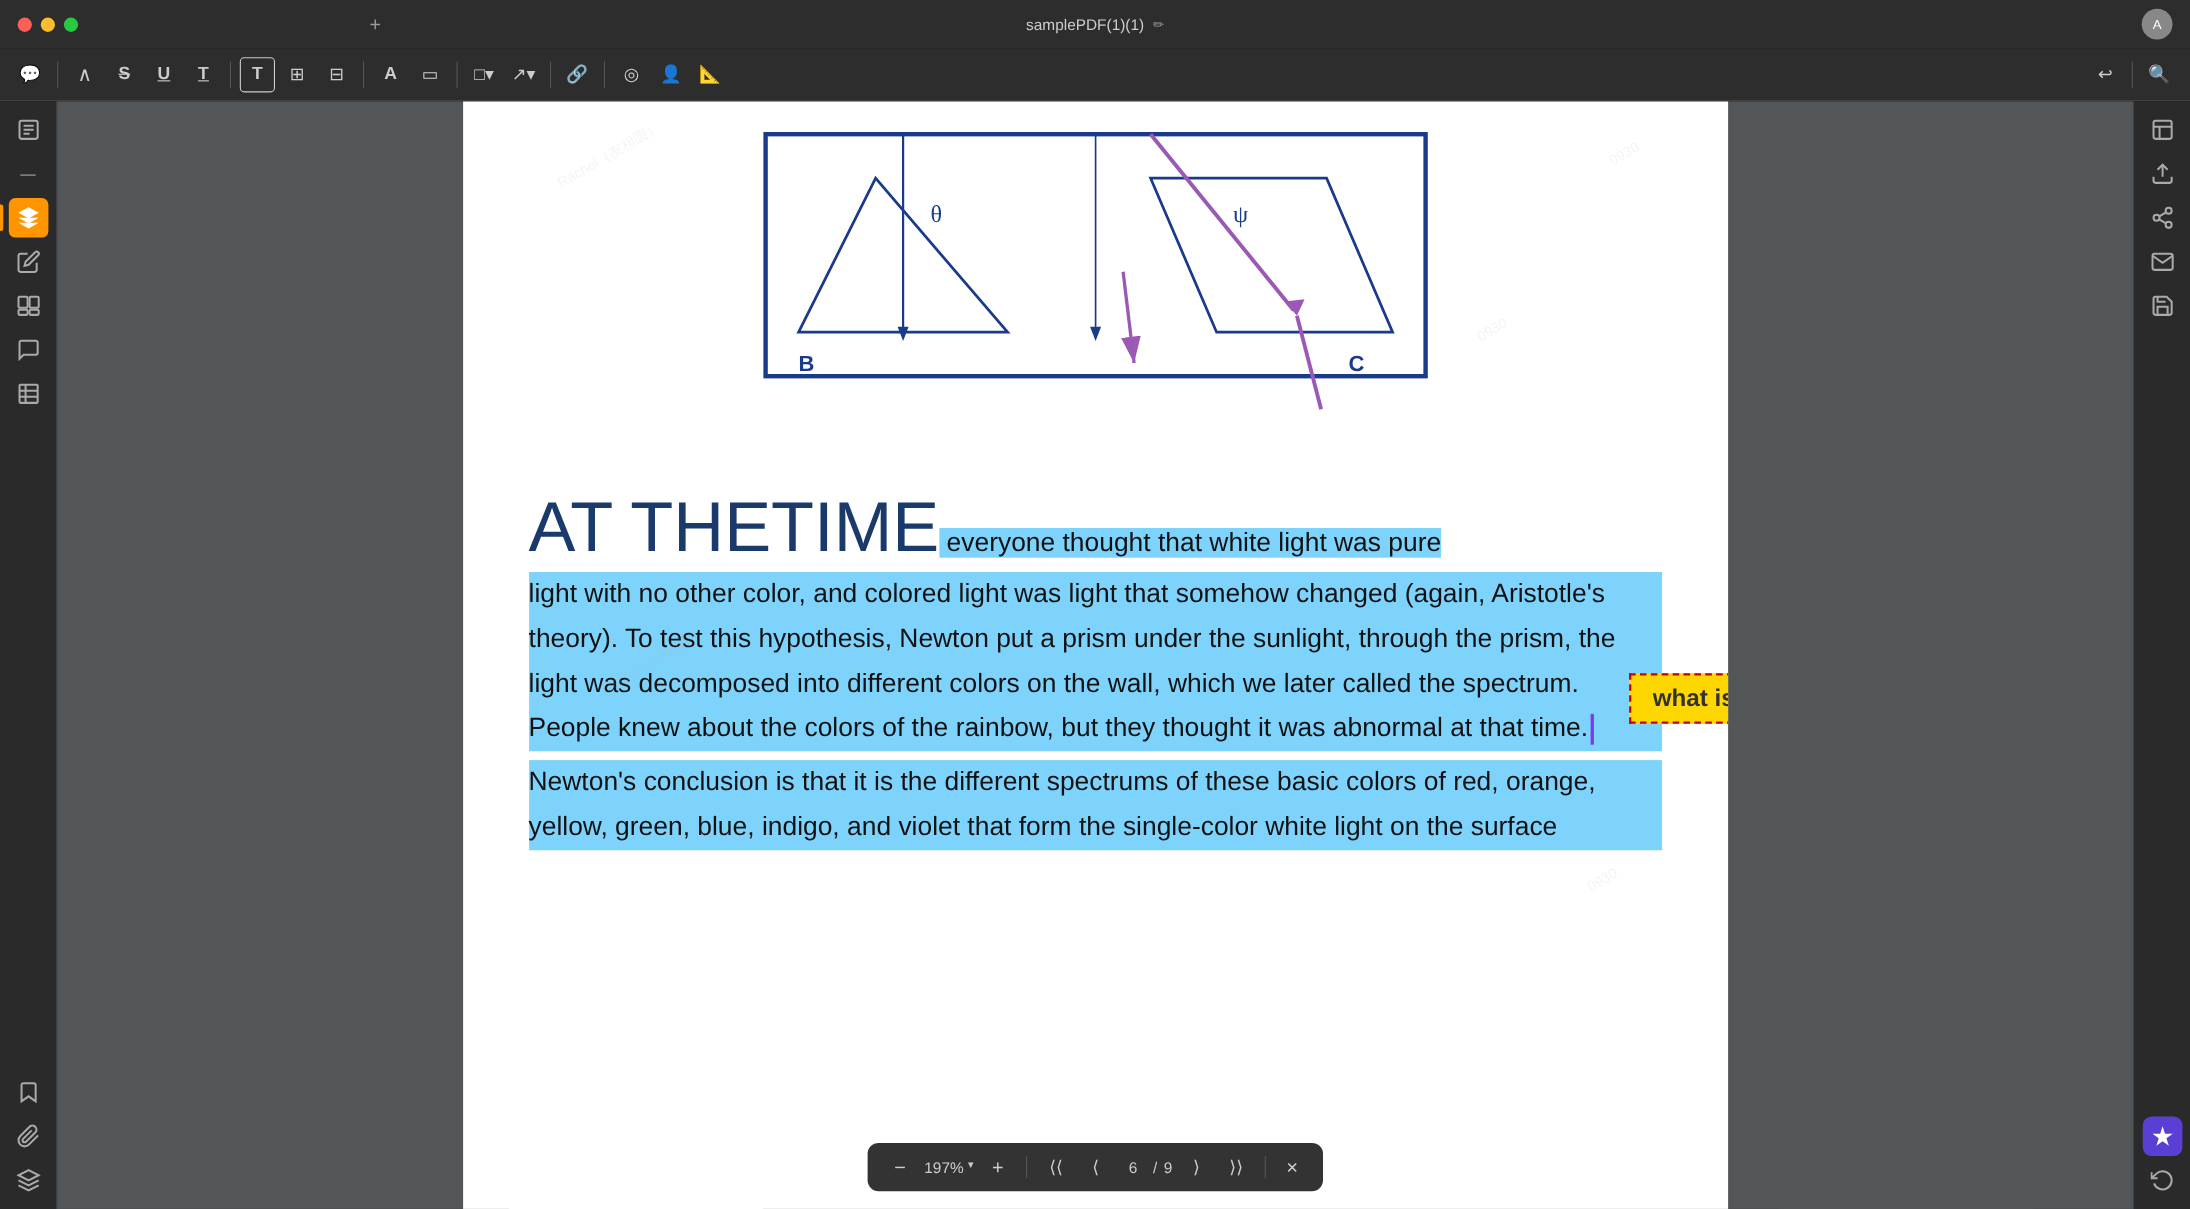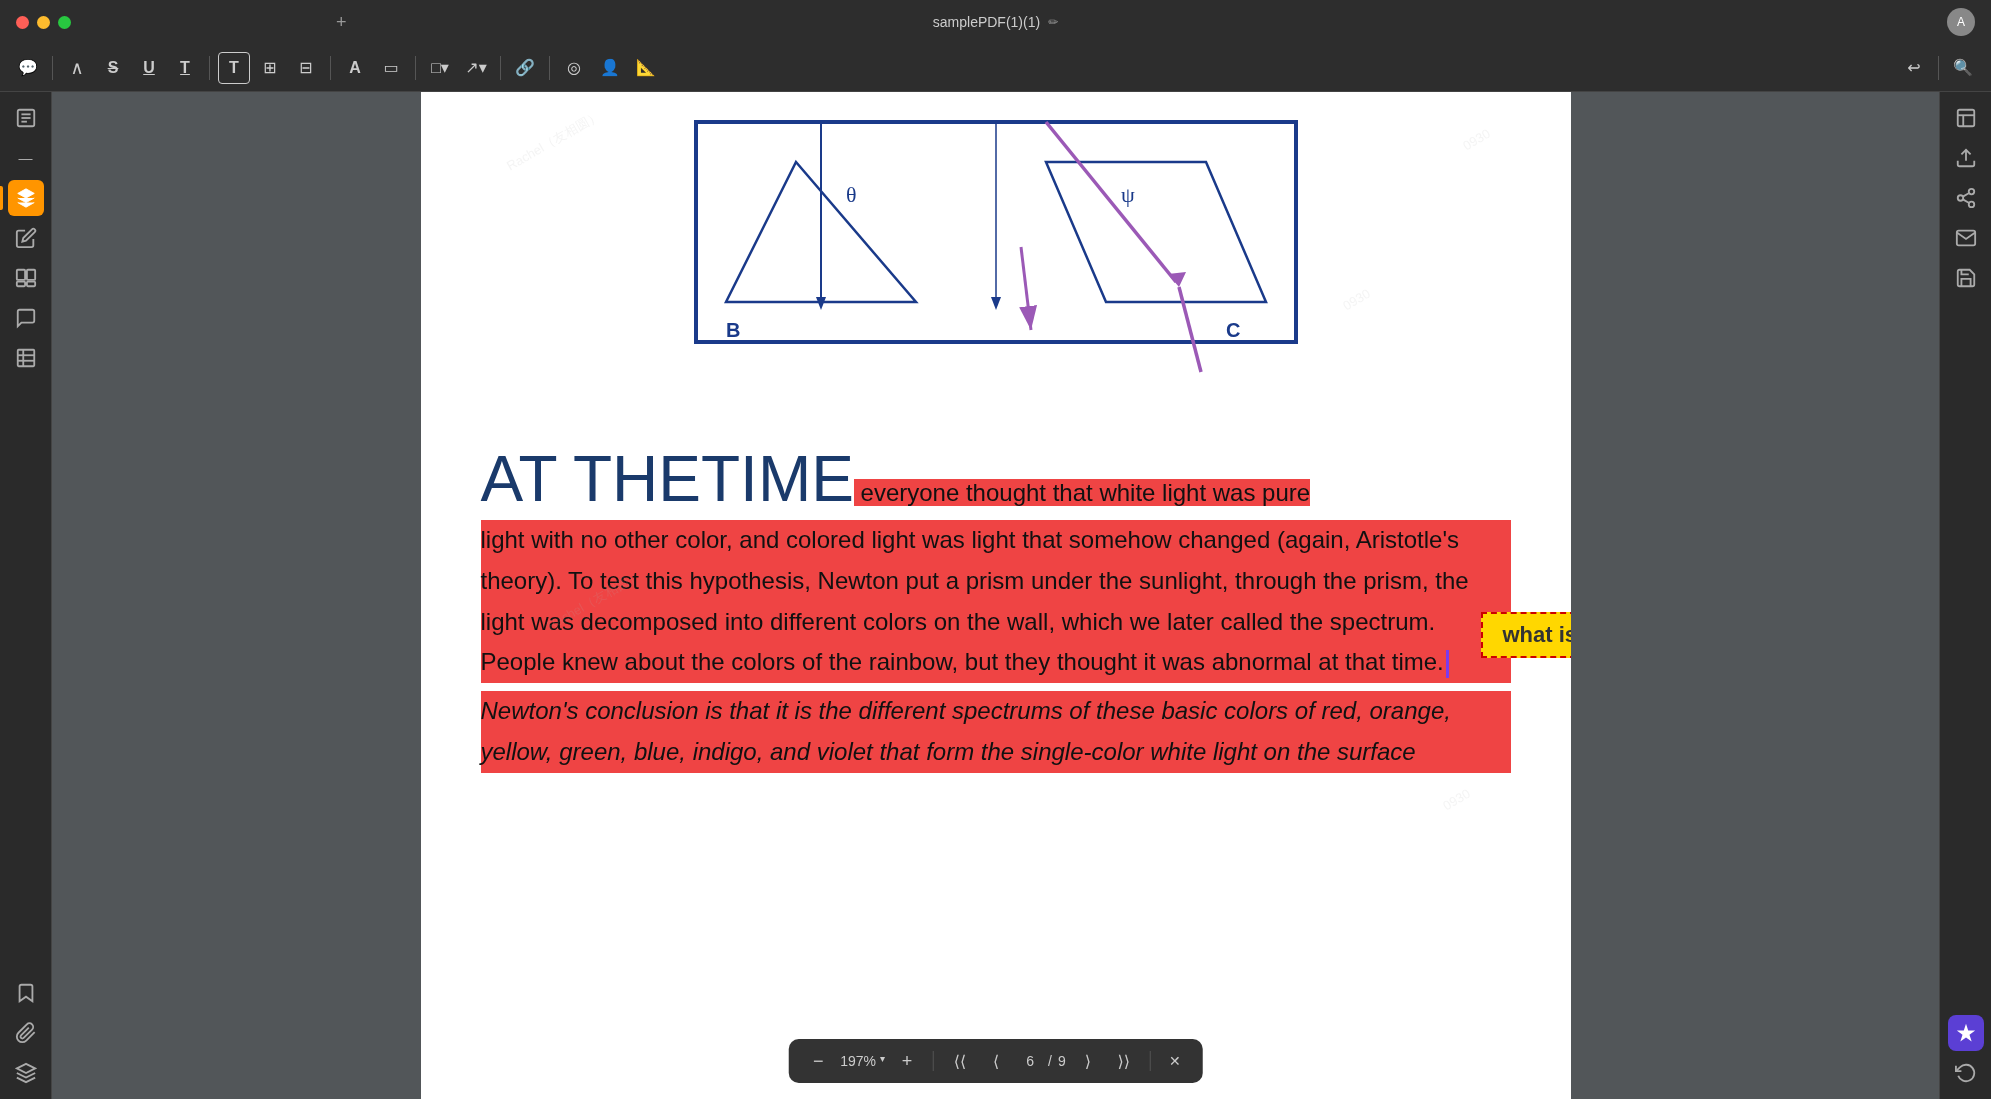--- a/index.html
+++ b/index.html
@@ -198,21 +198,21 @@
 
     
     .heading {
       font-size: 64px;
       font-weight: 400;
       color: #1a3a6b;
       display: inline;
     }
 
     .highlighted-text {
-      background: #ef4444;
+      background: #7dd3fc;
       font-size: 24px;
       line-height: 1.7;
       color: #111;
     }
 
     .heading-line {
       margin-bottom: 4px;
     }
 
     
@@ -476,21 +476,21 @@
           </div>
         </div>
 
         <div style="margin-top:60px;">
           <div class="heading-line">
             <span class="heading">AT THETIME</span><span class="highlighted-text"> everyone thought that white light was pure</span>
           </div>
           <div class="highlighted-text">
             light with no other color, and colored light was light that somehow changed (again, Aristotle's theory). To test this hypothesis, Newton put a prism under the sunlight, through the prism, the light was decomposed into different colors on the wall, which we later called the spectrum. People knew about the colors of the rainbow, but they thought it was abnormal at that time.<span class="cursor-indicator"></span>
           </div>
-          <div class="highlighted-text" style="margin-top:8px;font-style:italic;">
+          <div class="highlighted-text" style="margin-top:8px;">
             Newton's conclusion is that it is the different spectrums of these basic colors of red, orange, yellow, green, blue, indigo, and violet that form the single-color white light on the surface
           </div>
         </div>
 
       </div>
     </div>
 
     <div class="bottom-toolbar">
       <div class="bottom-toolbar-btn" style="font-size:18px;">−</div>
       <div class="zoom-display">

